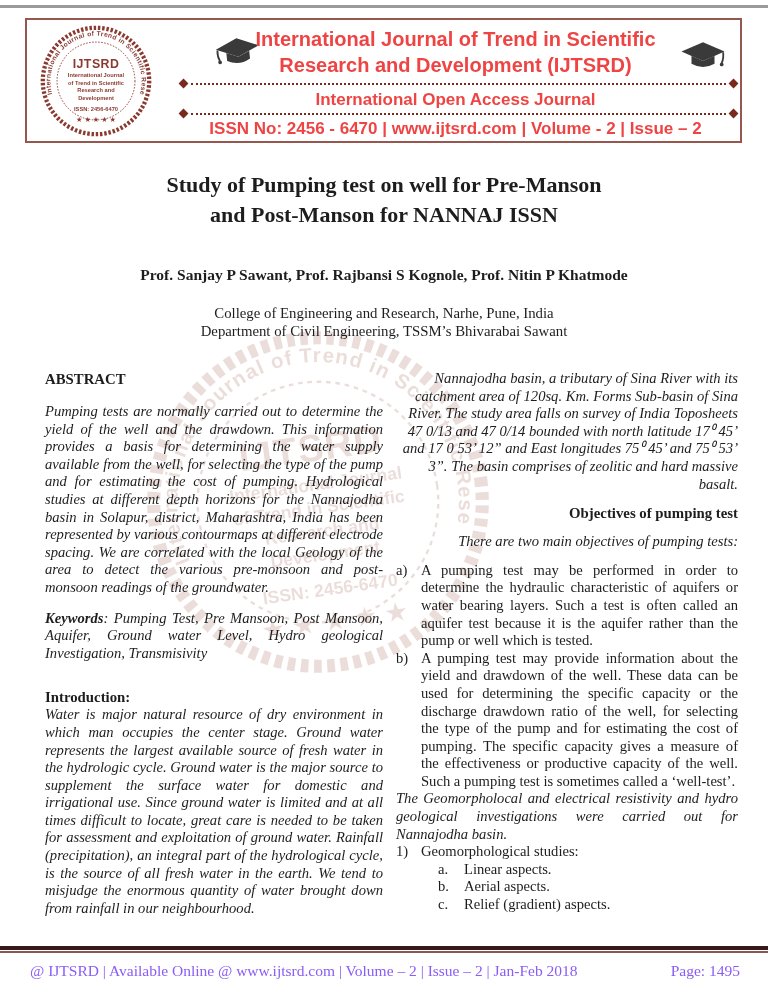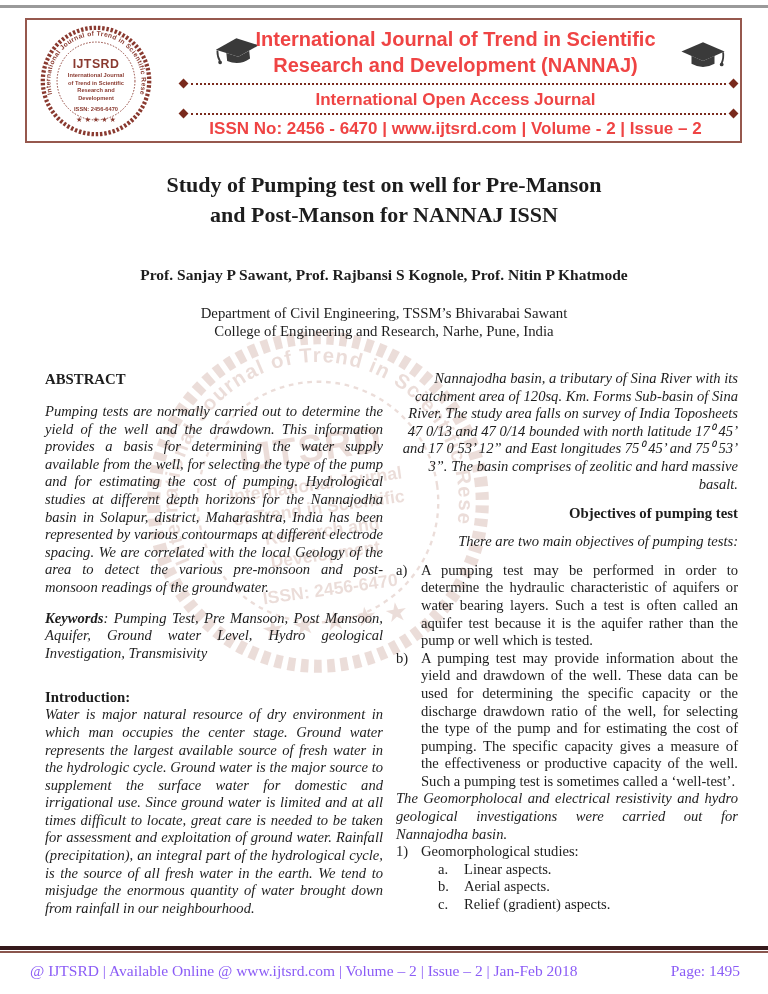--- a/index.html
+++ b/index.html
@@ -90,21 +90,21 @@
       <path d="M4,16 Q3,25 6,31" stroke="#3a3a3a" stroke-width="2.5" fill="none"></path>
       <circle cx="6" cy="33" r="2.6" fill="#3a3a3a"></circle>
     </svg>
     <svg class="cap cap-right" viewBox="0 0 64 48">
       <polygon points="32,2 62,15 32,28 2,15" fill="#3a3a3a"></polygon>
       <path d="M16,21 L16,32 Q32,41 48,32 L48,21 L32,28 Z" fill="#3a3a3a"></path>
       <path d="M60,16 Q61,25 58,31" stroke="#3a3a3a" stroke-width="2.5" fill="none"></path>
       <circle cx="58" cy="33" r="2.6" fill="#3a3a3a"></circle>
     </svg>
     <div class="h-line1">International Journal of Trend in Scientific</div>
-    <div class="h-line2">Research and Development  (NANNAJ)</div>
+    <div class="h-line2">Research and Development  (IJTSRD)</div>
     <div class="dotted-sep sep1"></div>
     <div class="h-sub">International Open Access Journal</div>
     <div class="dotted-sep sep2"></div>
     <div class="h-issn">ISSN No: 2456 - 6470  |  www.ijtsrd.com  |  Volume - 2 | Issue – 2</div>
   </div>
 </div>
 
 <svg class="watermark seal-svg" viewBox="0 0 120 120">
   <defs>
     <path id="arc2" d="M 14 74 A 48 48 0 1 1 106 74"></path>
@@ -121,22 +121,22 @@
   <text x="60" y="104" text-anchor="middle" font-size="9" fill="#a05a48">★ ★ ★ ★ ★</text>
 </svg>
 
 <div class="article">
   <div class="a-title">
     <div>Study of Pumping test on well for Pre-Manson</div>
     <div>and Post-Manson for NANNAJ ISSN</div>
   </div>
   <div class="a-authors">Prof. Sanjay P Sawant, Prof. Rajbansi S Kognole, Prof. Nitin P Khatmode</div>
   <div class="a-affil">
+    <div>College of Engineering and Research, Narhe, Pune, India</div>
     <div>Department of Civil Engineering, TSSM’s Bhivarabai Sawant</div>
-    <div>College of Engineering and Research, Narhe, Pune, India</div>
   </div>
 
   <div class="columns">
 
     <div class="col-left">
       <div class="body-h mb-abs-h">ABSTRACT</div>
       <p class="body-p mb-abs">Pumping tests are normally carried out to determine the yield of the well and the drawdown. This information provides a basis for determining the water supply available from the well, for selecting the type of the pump and for estimating the cost of pumping. Hydrological studies at different depth horizons for the Nannajodha basin in Solapur, district, Maharashtra, India has been represented by various contourmaps at different electrode spacing. We are correlated with the local Geology of the area to detect the various pre-monsoon and post-monsoon readings of the groundwater.</p>
       <p class="body-p kw"><span class="kw-label">Keywords</span><span>: Pumping Test, Pre Mansoon, Post Mansoon, Aquifer, Ground water Level, Hydro geological Investigation, Transmisivity</span></p>
       <div class="body-h mb-intro-h">Introduction:</div>
       <p class="body-p">Water is major natural resource of dry environment in which man occupies the center stage. Ground water represents the largest available source of fresh water in the hydrologic cycle. Ground water is the major source to supplement the surface water for domestic and irrigational use. Since ground water is limited and at all times difficult to locate, great care is needed to be taken for assessment and exploitation of ground water. Rainfall (precipitation), an integral part of the hydrological cycle, is the source of all fresh water in the earth. We tend to misjudge the enormous quantity of water brought down from rainfall in our neighbourhood.</p>

